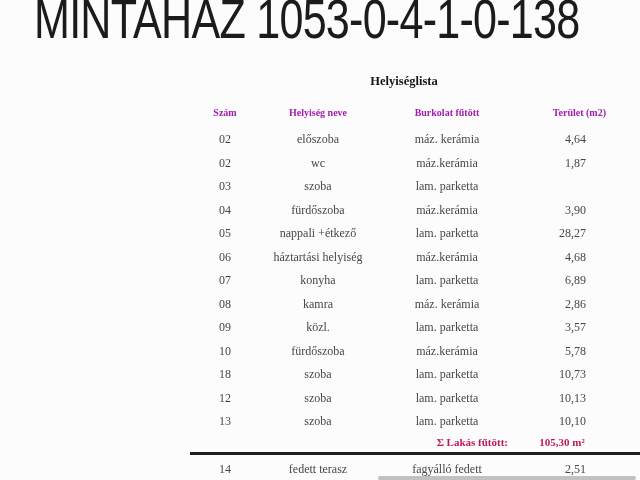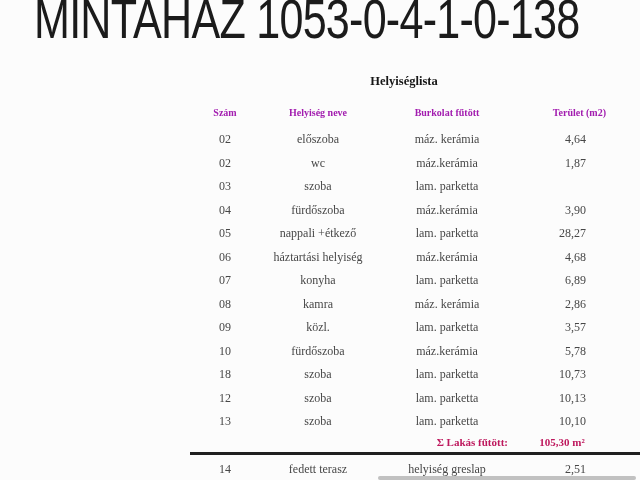--- a/index.html
+++ b/index.html
@@ -184,21 +184,21 @@
       <span class="sum-value">105,30 m²</span>
     </div>
 
     <div class="divider"></div>
 
     <div class="tbl-extra">
 
         <div class="grid-row">
           <span class="c1">14</span>
           <span class="c2">fedett terasz</span>
-          <span class="c3">helyiség greslap</span>
+          <span class="c3">fagyálló fedett</span>
           <span class="c4">2,51</span>
         </div>
       </div>
 
   </div>
 
   <div class="cutoff-bar"></div>
 
 </div>
 

